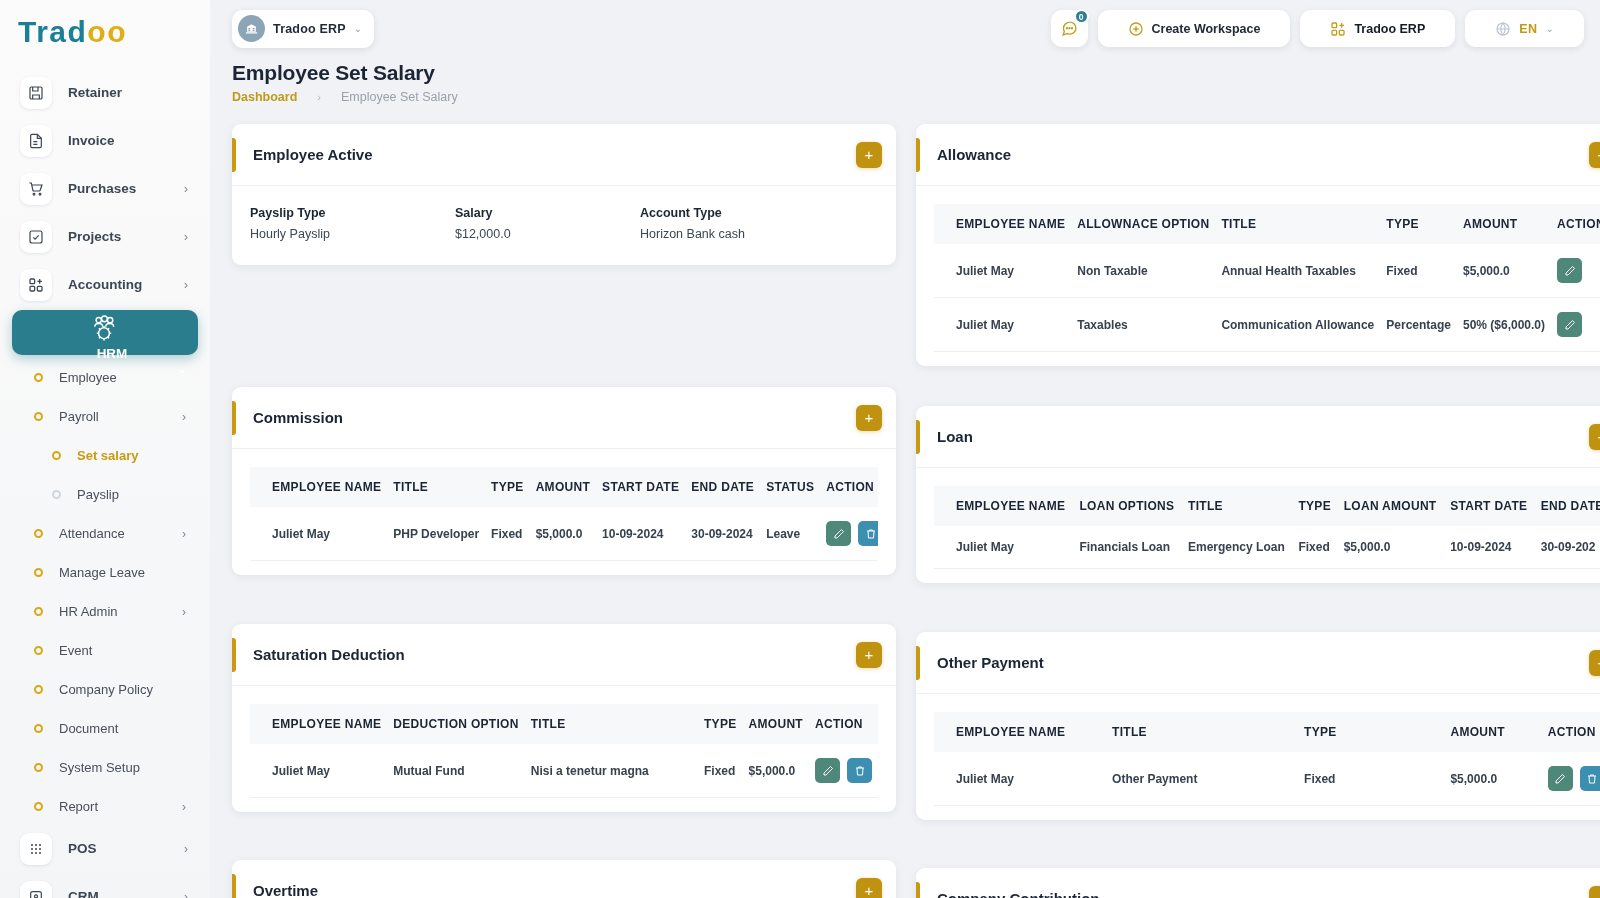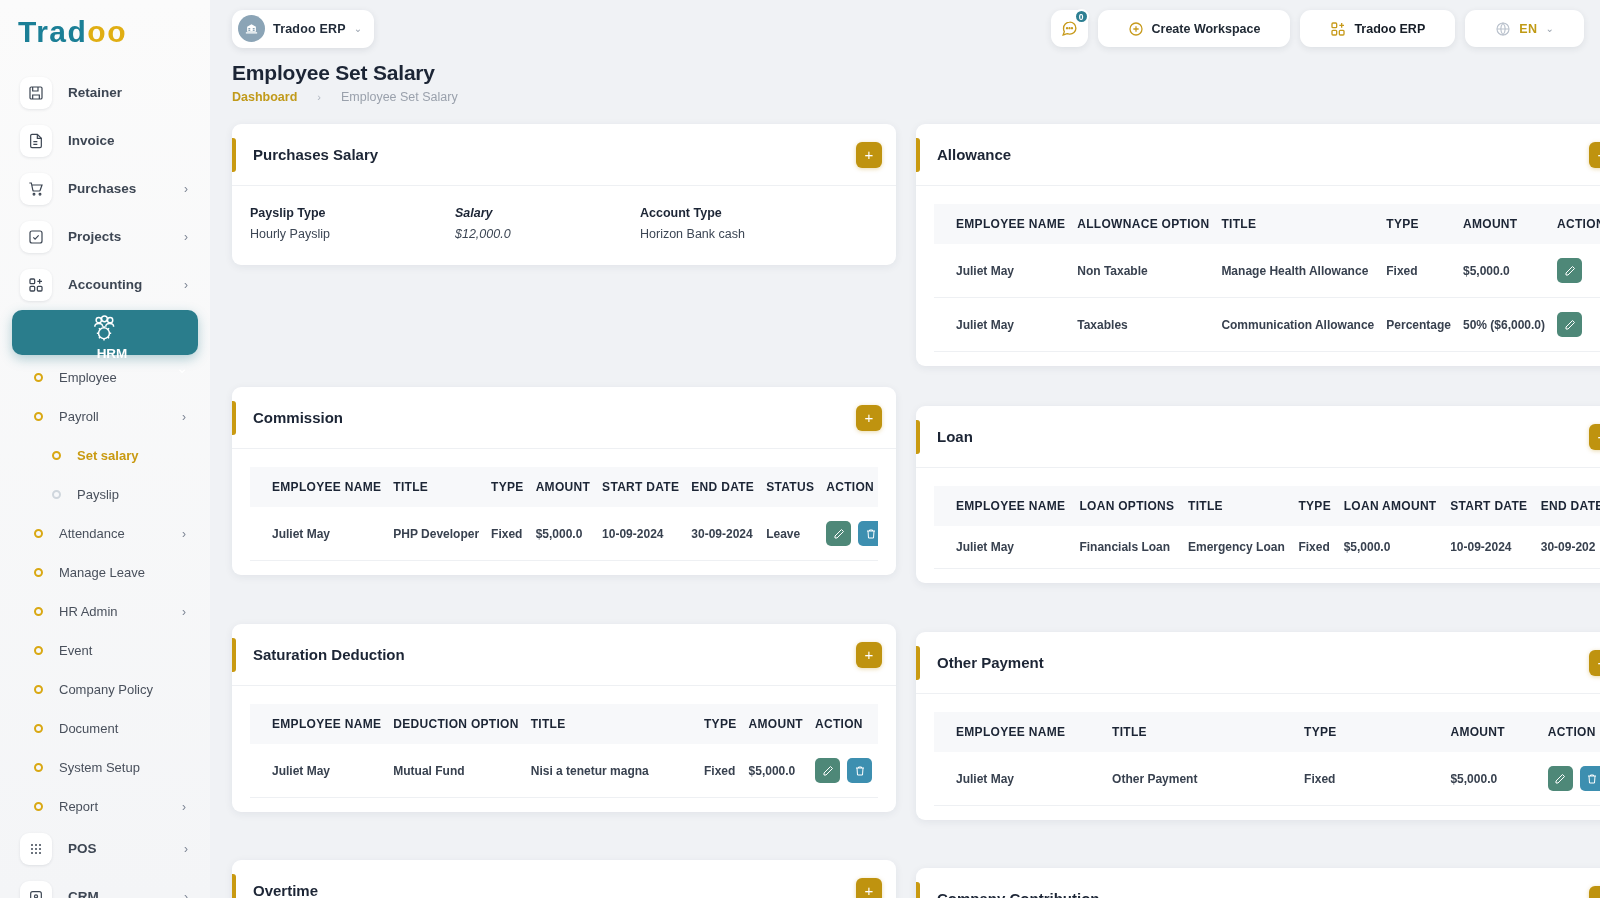--- a/index.html
+++ b/index.html
@@ -159,21 +159,21 @@
     display: flex; align-items: center; justify-content: center;
     box-shadow: 0 1px 4px rgba(191,147,15,.35);
   }
 
   .card-body { padding: 18px 18px 14px 18px; }
   .card-body.salary { padding: 20px 18px 24px 18px; }
 
   .kv-row { display: flex; }
   .kv { flex: 0 0 auto; }
   .kv-1 { width: 205px; }
-  .kv-2 { width: 185px; font-style: italic; }
+  .kv-2 { width: 185px; }
   .kv-label { font-size: 12.5px; font-weight: 700; color: #1c2535; }
   .kv-value { font-size: 12.5px; color: #3c4654; margin-top: 7px; }
 
   table { width: 100%; border-collapse: collapse; }
   thead tr { background: #f7f8fa; }
   th {
     text-align: left; font-size: 12px; font-weight: 700; color: #1c2535;
     letter-spacing: .3px; padding: 13px 6px; white-space: nowrap;
   }
   th:first-child { padding-left: 22px; }
@@ -426,21 +426,21 @@
         <span class="crumb-cur">Employee Set Salary</span>
       </div>
     </div>
 
     <div class="grid">
 
       <div class="col">
 
         <section class="card">
           <div class="card-head">
-            <span class="card-title">Purchases Salary</span>
+            <span class="card-title">Employee Active</span>
             <button class="add-btn">+</button>
           </div>
           <div class="card-body salary">
             <div class="kv-row">
               <div class="kv kv-1">
                 <div class="kv-label">Payslip Type</div>
                 <div class="kv-value">Hourly Payslip</div>
               </div>
               <div class="kv kv-2">
                 <div class="kv-label">Salary</div>
@@ -577,21 +577,21 @@
                     <th style="width:200px">TITLE</th>
                     <th>TYPE</th>
                     <th>AMOUNT</th>
                     <th>ACTION</th>
                   </tr>
                 </thead>
                 <tbody>
                   <tr>
                     <td>Juliet May</td>
                     <td>Non Taxable</td>
-                    <td>Manage Health Allowance</td>
+                    <td>Annual Health Taxables</td>
                     <td>Fixed</td>
                     <td>$5,000.0</td>
                     <td>
                       <span class="act-cell">
                         <button class="ibtn edit">
                           <svg viewBox="0 0 24 24" fill="none" stroke="#fff" stroke-width="2">
                               <path d="M17 3l4 4L8 20H4v-4L17 3z"></path>
                             </svg>
                         </button>
                       </span>

